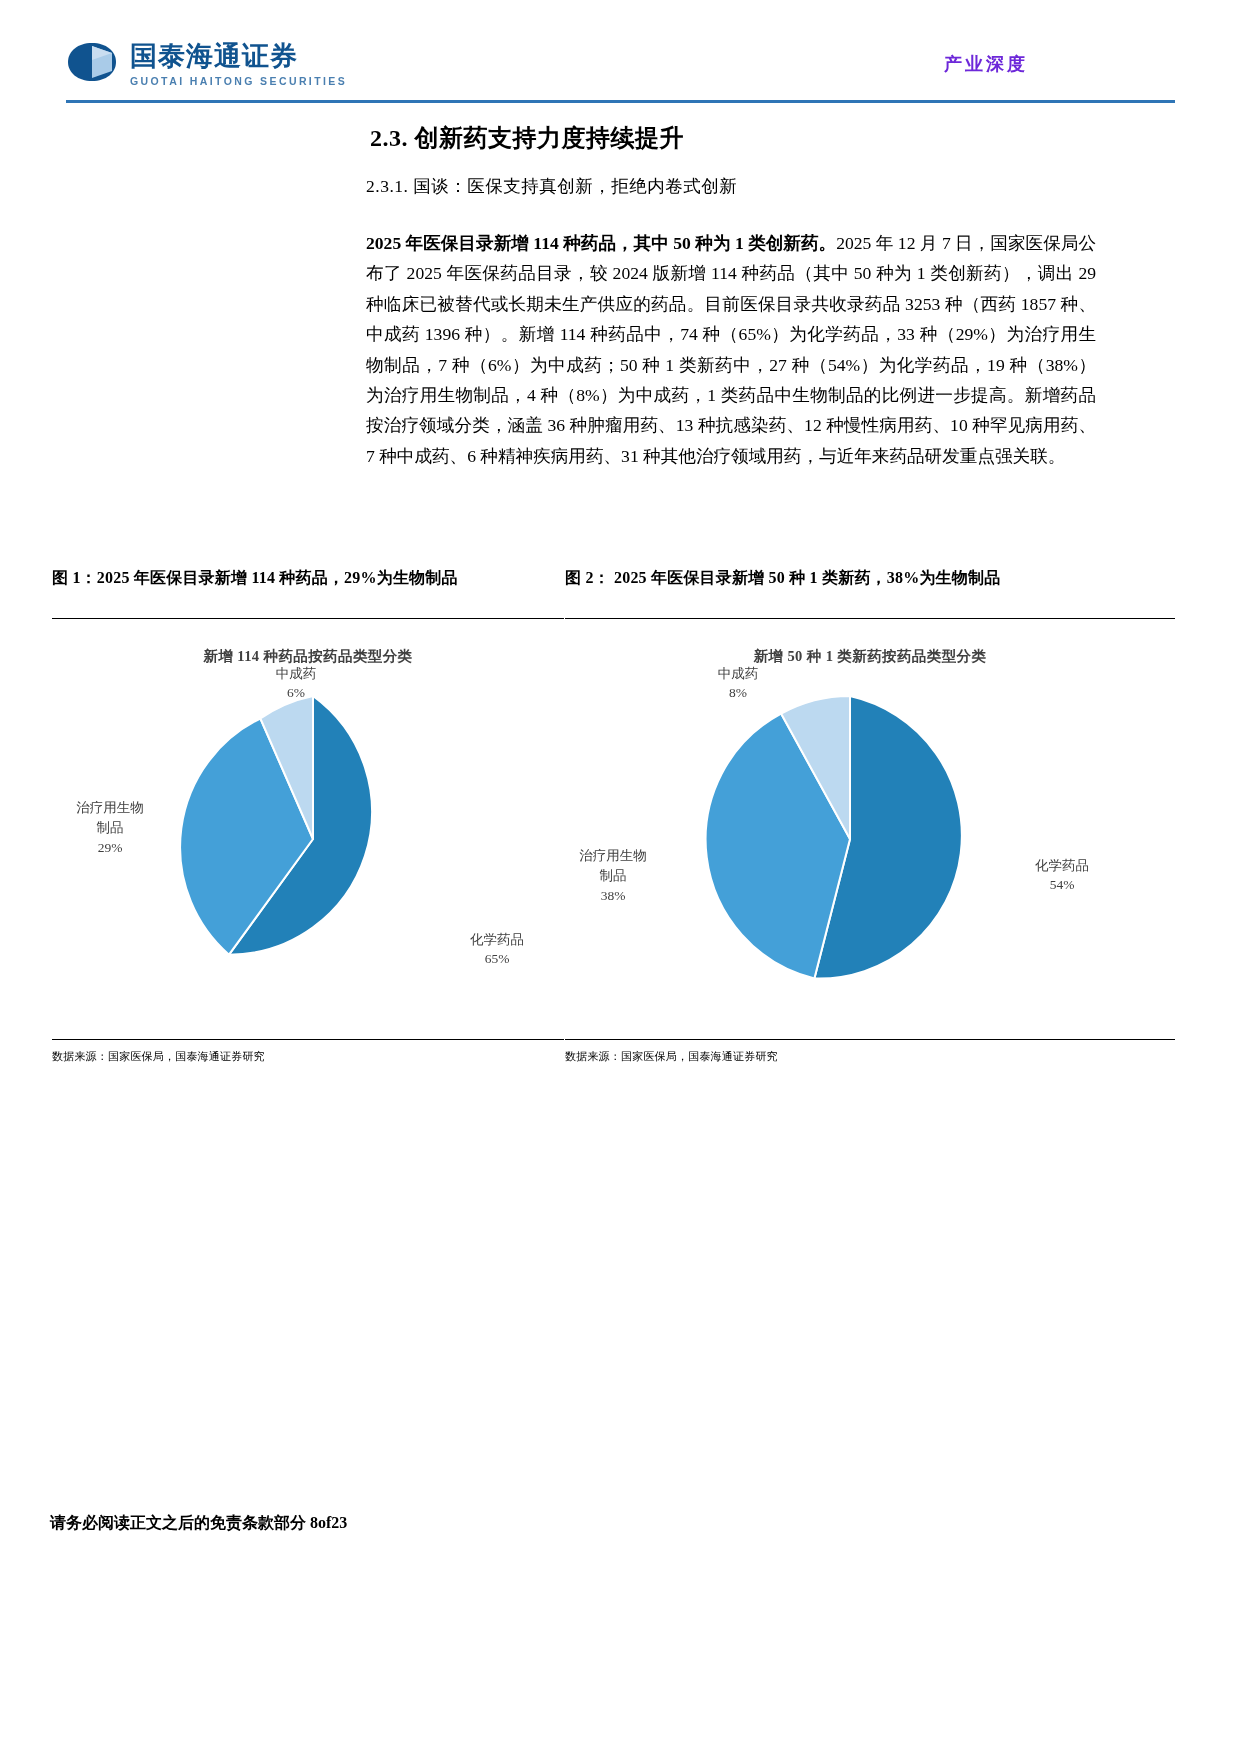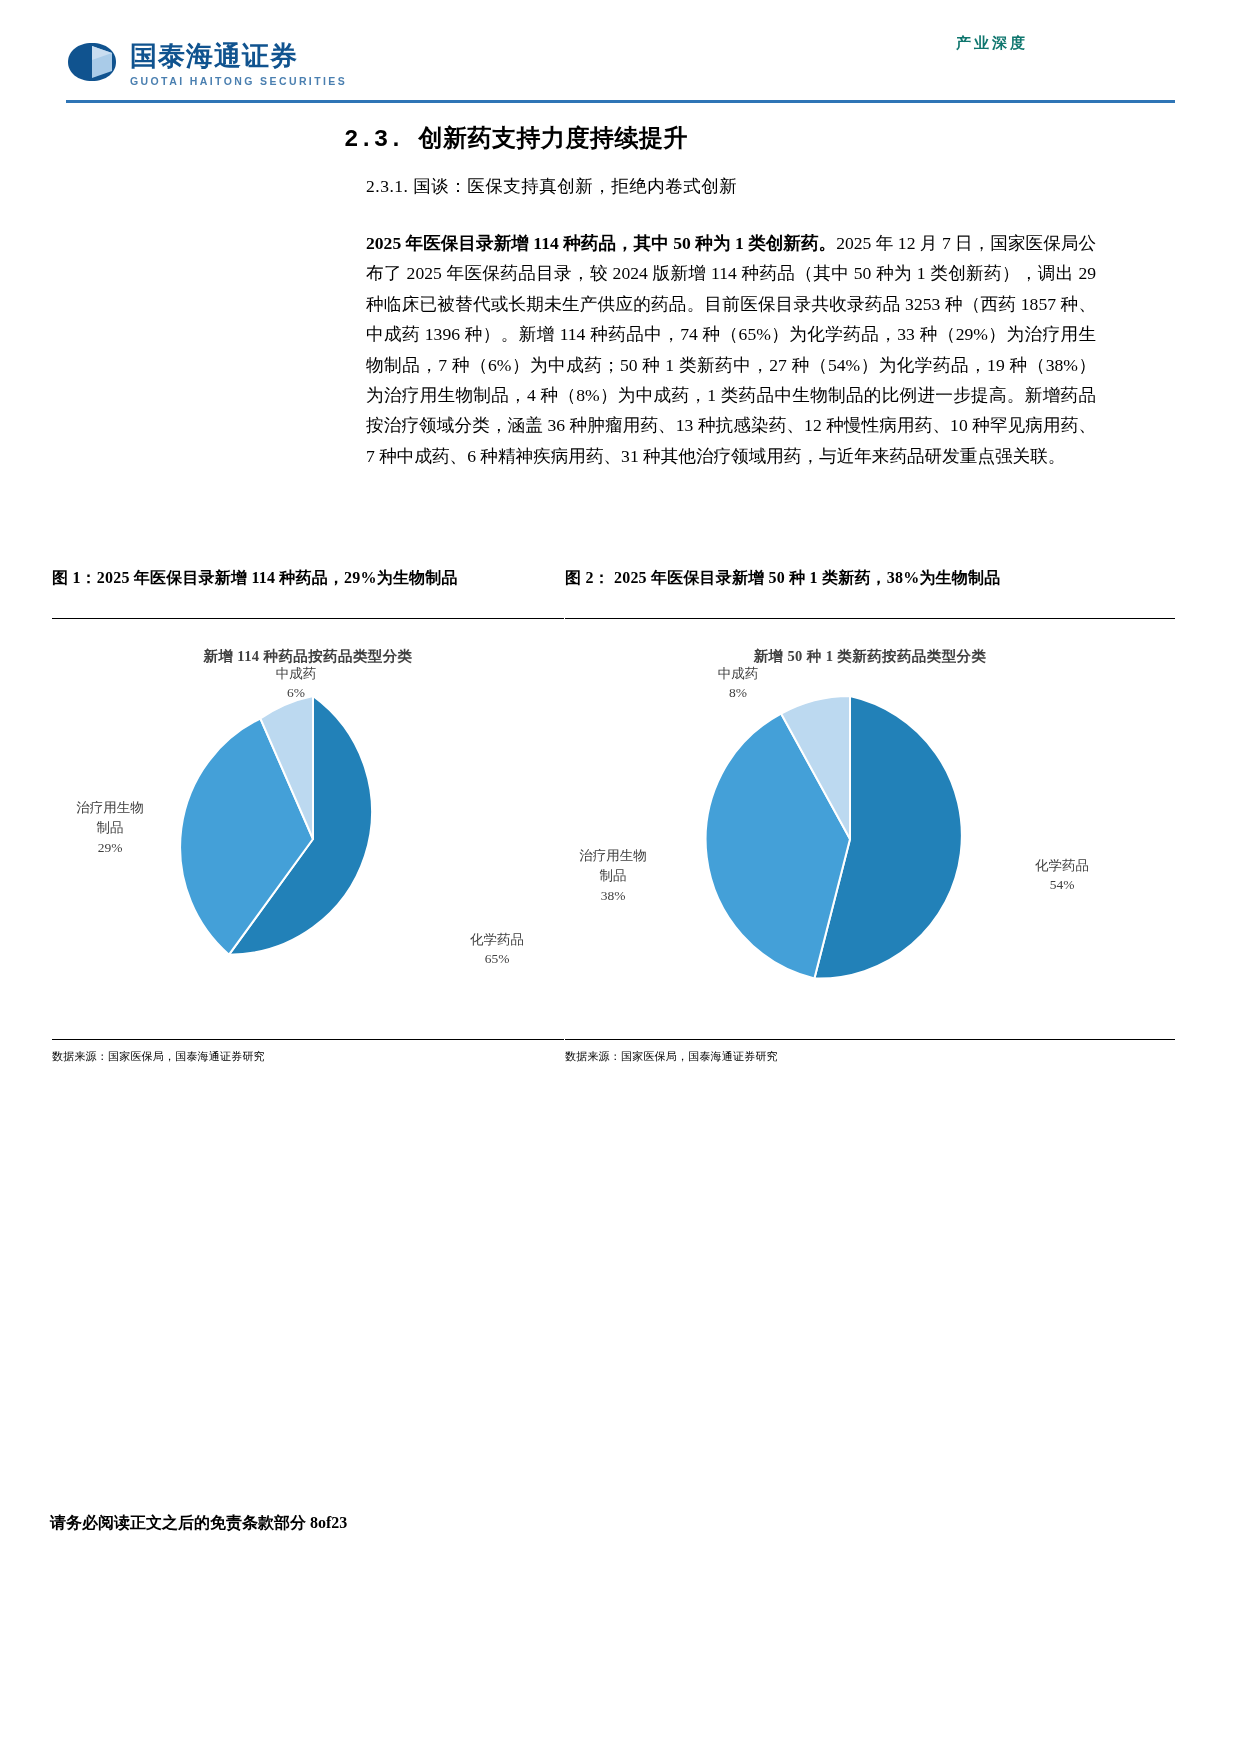--- a/index.html
+++ b/index.html
@@ -26,37 +26,37 @@
     font-family:"Liberation Sans", sans-serif;
     font-size:27px; font-weight:bold; color:#10538f;
     letter-spacing:1px; line-height:30px;
   }
   .brand-en {
     font-family:"Liberation Sans", sans-serif;
     font-size:10.5px; font-weight:bold; color:#4a7fb0;
     letter-spacing:2.4px; line-height:14px; margin-top:3px;
   }
   .header-right {
-    position:absolute; right:68px; top:34px;
-    font-family:"Liberation Serif", serif;
-    font-size:15px; font-weight:bold; color:#0f766e;
+    position:absolute; right:68px; top:52px;
+    font-family:"Liberation Serif", serif;
+    font-size:18px; font-weight:bold; color:#6d28d9;
     letter-spacing:3px;
   }
   .header-rule {
     position:absolute; left:66px; top:100px; width:1109px; height:3px;
     background:#2e75b6;
   }
 
   
   .content { position:absolute; left:0; top:0; width:1241px; }
 
   .h2 {
-    position:absolute; left:344px; top:122px;
+    position:absolute; left:370px; top:122px;
     font-size:24px; font-weight:bold; color:#000;
-    font-family:Liberation Mono, monospace;
+    font-family:Liberation Serif, serif;
     letter-spacing:.5px;
   }
   .h3 {
     position:absolute; left:366px; top:174px;
     font-size:17.5px; font-weight:normal; color:#000;
     font-family:"Liberation Serif", serif;
     letter-spacing:.5px;
   }
 
   .para {

